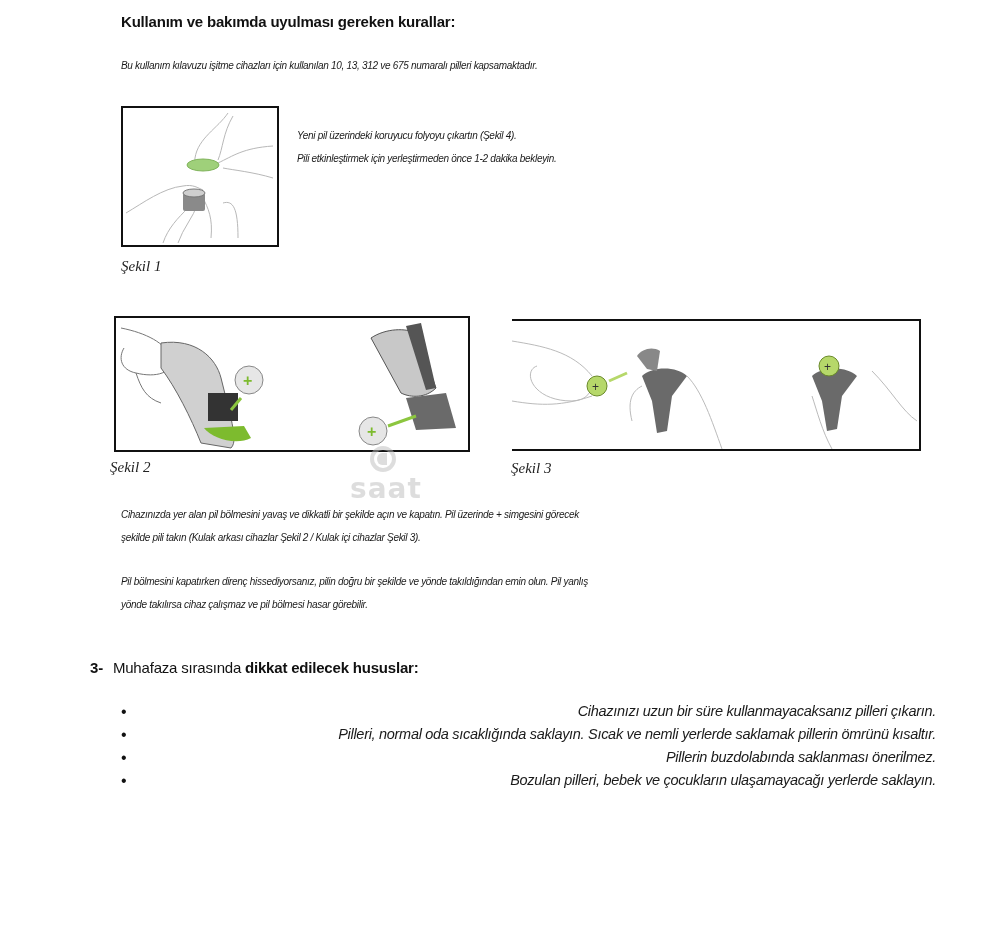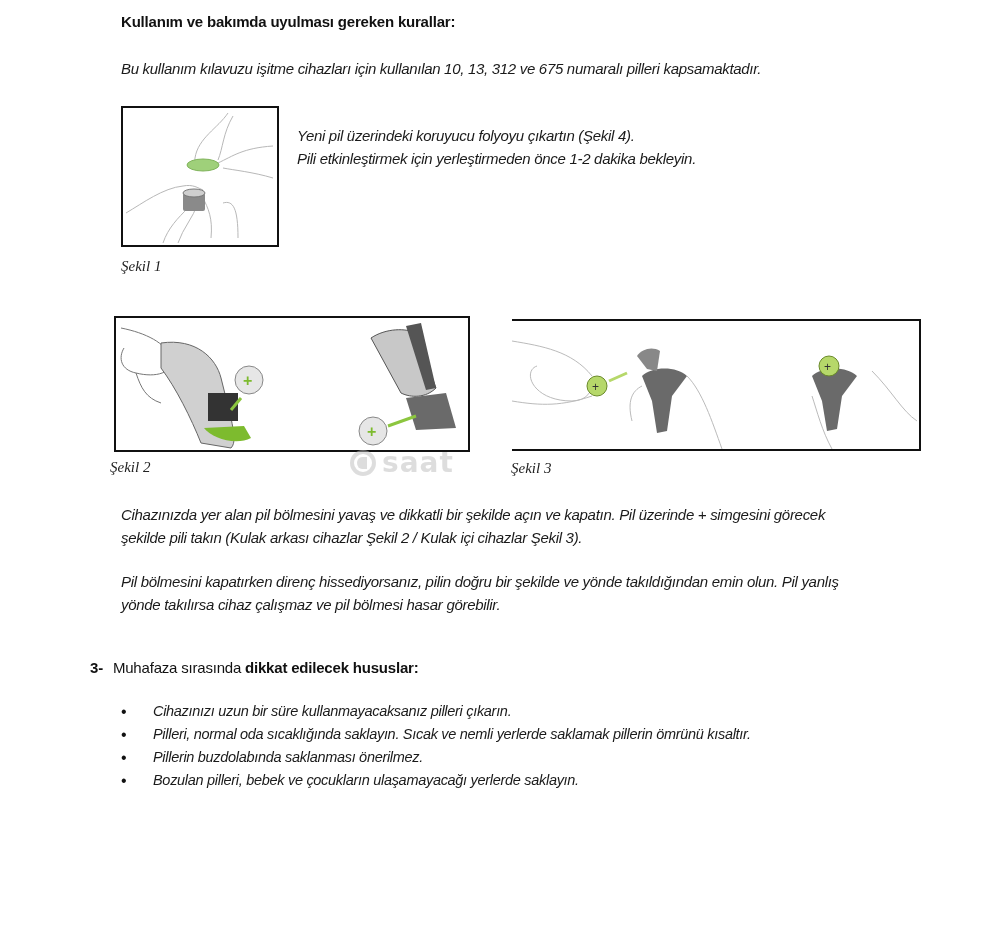--- a/index.html
+++ b/index.html
@@ -1,27 +1,27 @@
 <!DOCTYPE html>
 <html><head>
 <meta charset="utf-8">
 <style>
   html, body { margin: 0; padding: 0; background: #ffffff; }
   body { width: 1000px; height: 925px; position: relative; overflow: hidden;
          font-family: "Liberation Sans", "DejaVu Sans", sans-serif; color: #111; }
   .abs { position: absolute; }
   .heading { font-weight: bold; font-size: 15px; letter-spacing: -0.2px; }
-  .it { font-style: italic; font-size: 15px; color: #1a1a1a; letter-spacing: -0.3px; white-space: nowrap; }
+  .it { font-style: italic; font-size: 10px; color: #1a1a1a; letter-spacing: -0.3px; white-space: nowrap; }
   .caption { font-style: italic; font-size: 15px; font-family: "Liberation Serif", serif; color: #222; }
   .figure { border: 2px solid #111; background: #fff; box-sizing: border-box; overflow: hidden; }
   .fig3 { border-top: 2px solid #111; border-right: 2px solid #111; border-bottom: 2px solid #111; border-left: none; }
   ul.bullets { list-style: none; margin: 0; padding: 0; }
-  ul.bullets li { position: relative; padding-left: 32px; font-style: italic; font-size: 14.5px; line-height: 23px; letter-spacing: -0.3px; color: #1a1a1a; }
+  ul.bullets li { position: relative; padding-left: 32px; font-style: italic; font-size: 14.5px; line-height: 23px; letter-spacing: -0.3px; color: #1a1a1a; text-align: right; }
   ul.bullets li::before { content: "\2022"; position: absolute; left: 0; top: 0; font-style: normal; font-size: 16px; color: #111; }
-  .watermark { font-family: "DejaVu Sans", sans-serif; font-weight: bold; font-size: 28px; letter-spacing: 1px; opacity: 0.5; display: flex; align-items: center; }
+  .watermark { font-family: "DejaVu Sans", sans-serif; font-weight: bold; font-size: 28px; letter-spacing: 1px; opacity: 0.5; display: flex; align-items: center; flex-direction: column; }
   .wm-circle { width: 26px; height: 26px; border-radius: 50%; border: 4px solid #bdbdbd; box-sizing: border-box; margin-right: 6px; position: relative; }
   .wm-circle::after { content: ""; position: absolute; left: 3px; top: 3px; width: 10px; height: 12px; border-radius: 50% 0 0 50%; background: #bdbdbd; }
 </style>
 </head>
 <body>
 
 <div class="abs heading" style="left:121px; top:13px;">Kullanım ve bakımda uyulması gereken kurallar:</div>
 
 <div class="abs it" style="left:121px; top:60px;">Bu kullanım kılavuzu işitme cihazları için kullanılan 10, 13, 312 ve 675 numaralı pilleri kapsamaktadır.</div>
 

